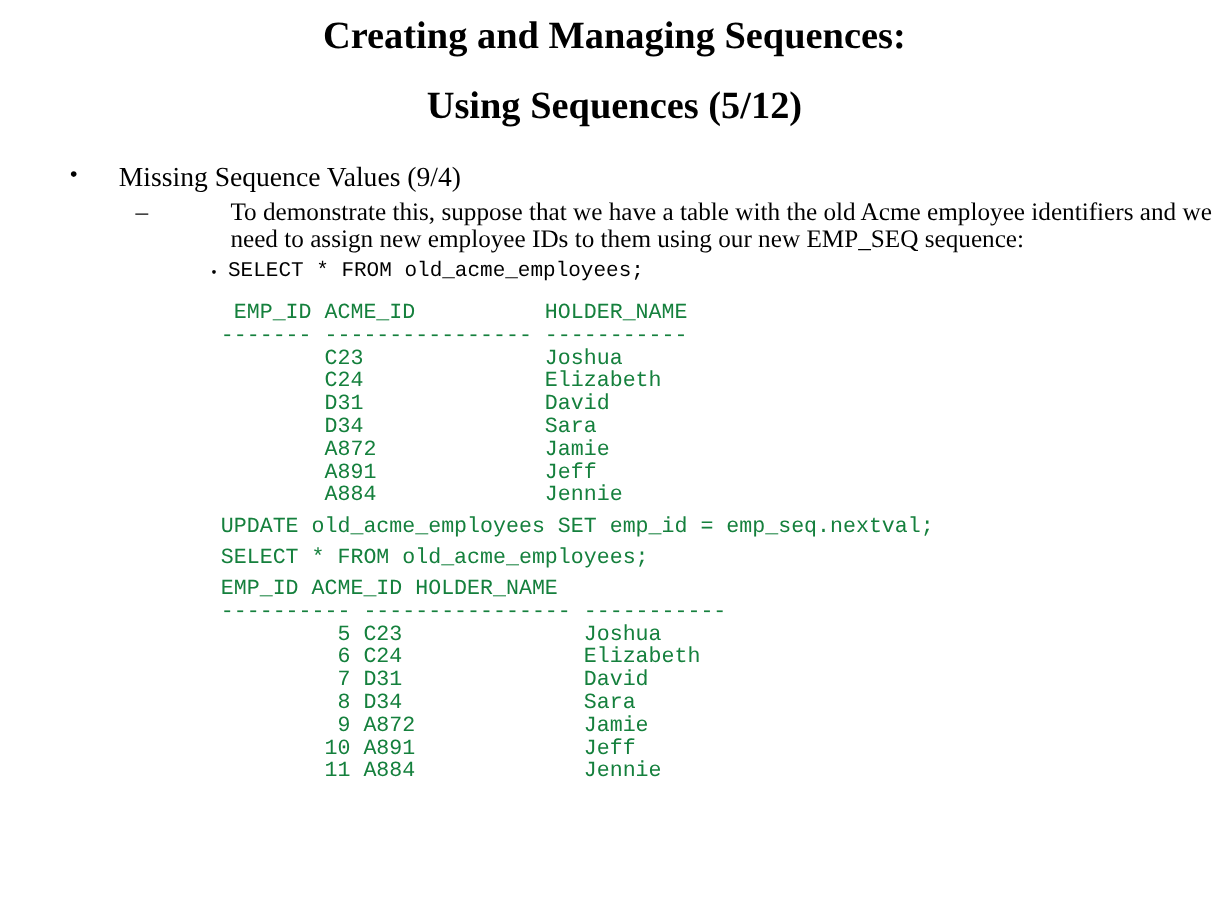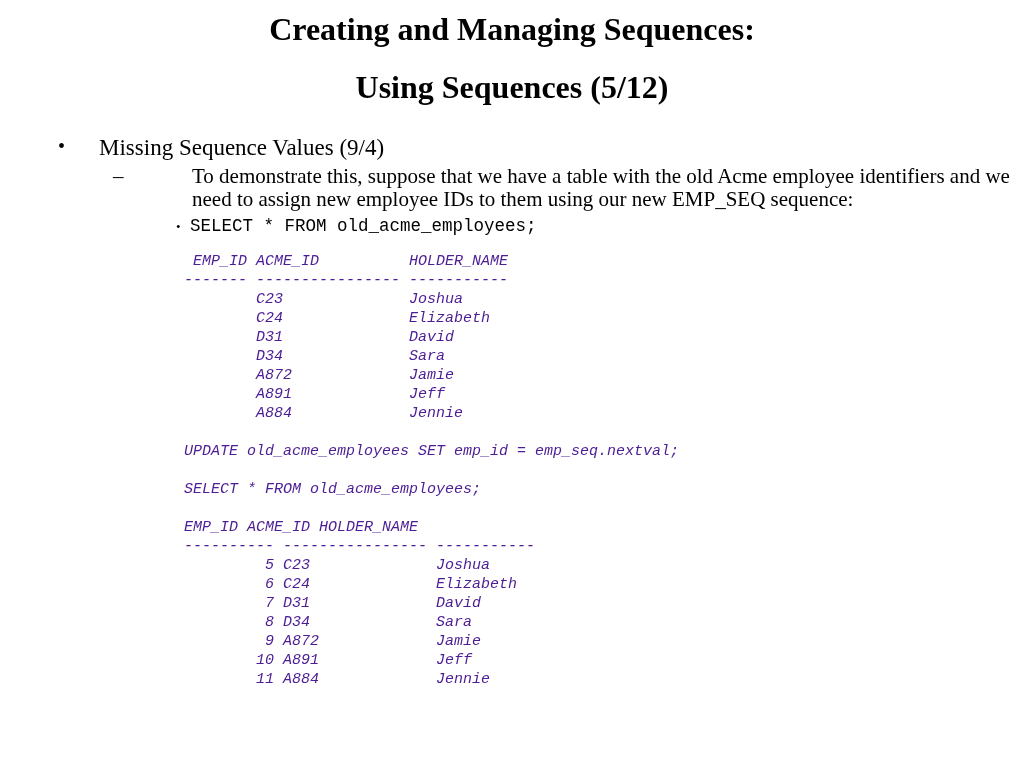--- a/index.html
+++ b/index.html
@@ -90,28 +90,27 @@
     white-space: nowrap;
   }
   .terminal {
     position: absolute;
     top: 252px;
     left: 184px;
   }
   .terminal pre {
     margin: 0;
     font-family: "Liberation Mono", monospace;
-    font-size: 15px;
+    font-size: 18px;
     line-height: 19px;
     white-space: pre;
-    color: #4c1d95;
-    font-style: italic;
+    color: #15803d;
   }
   .terminal pre + pre {
-    margin-top: 19px; 
+    margin-top: 7px; 
   }
 </style>
 </head>
 <body>
 
 <div class="slide">
 
   <div class="title">
     <div>Creating and Managing Sequences:</div>
     <div>Using Sequences (5/12)</div>

